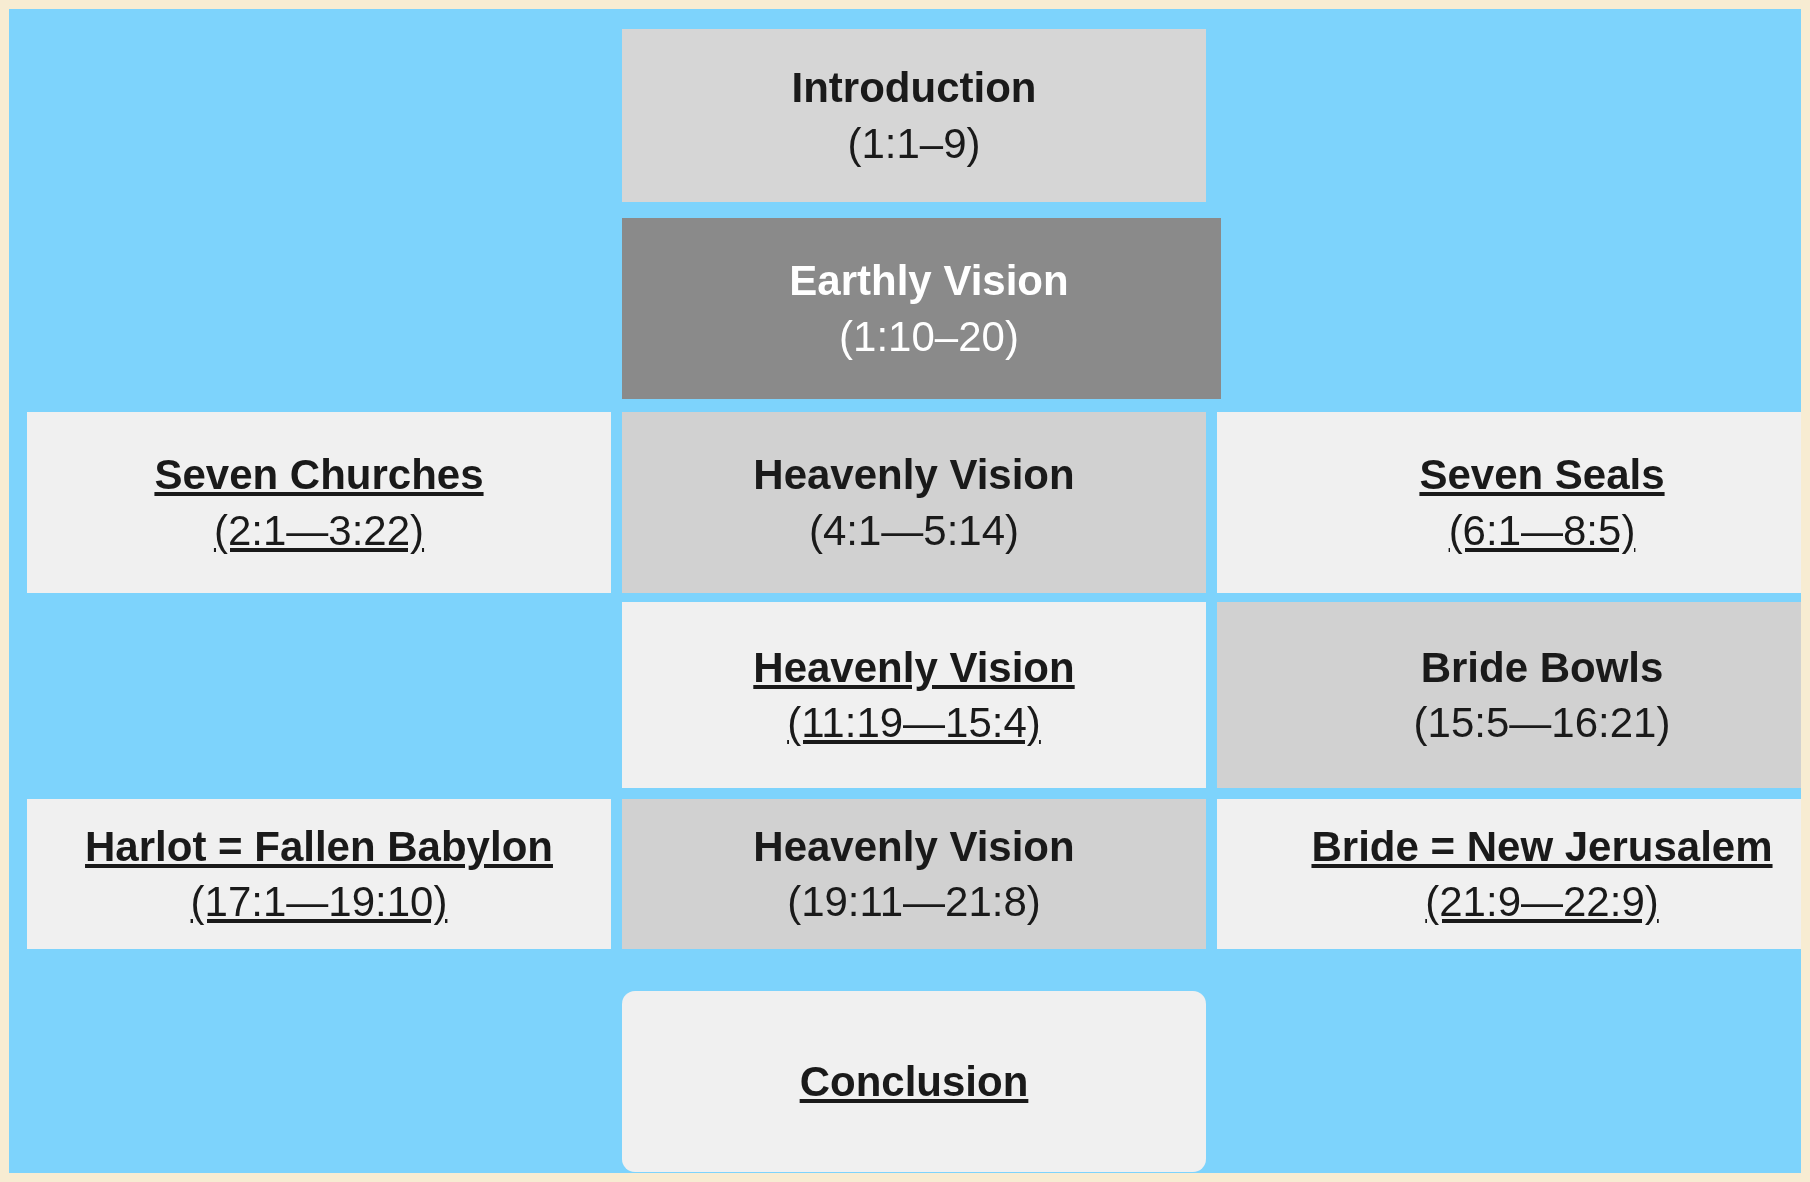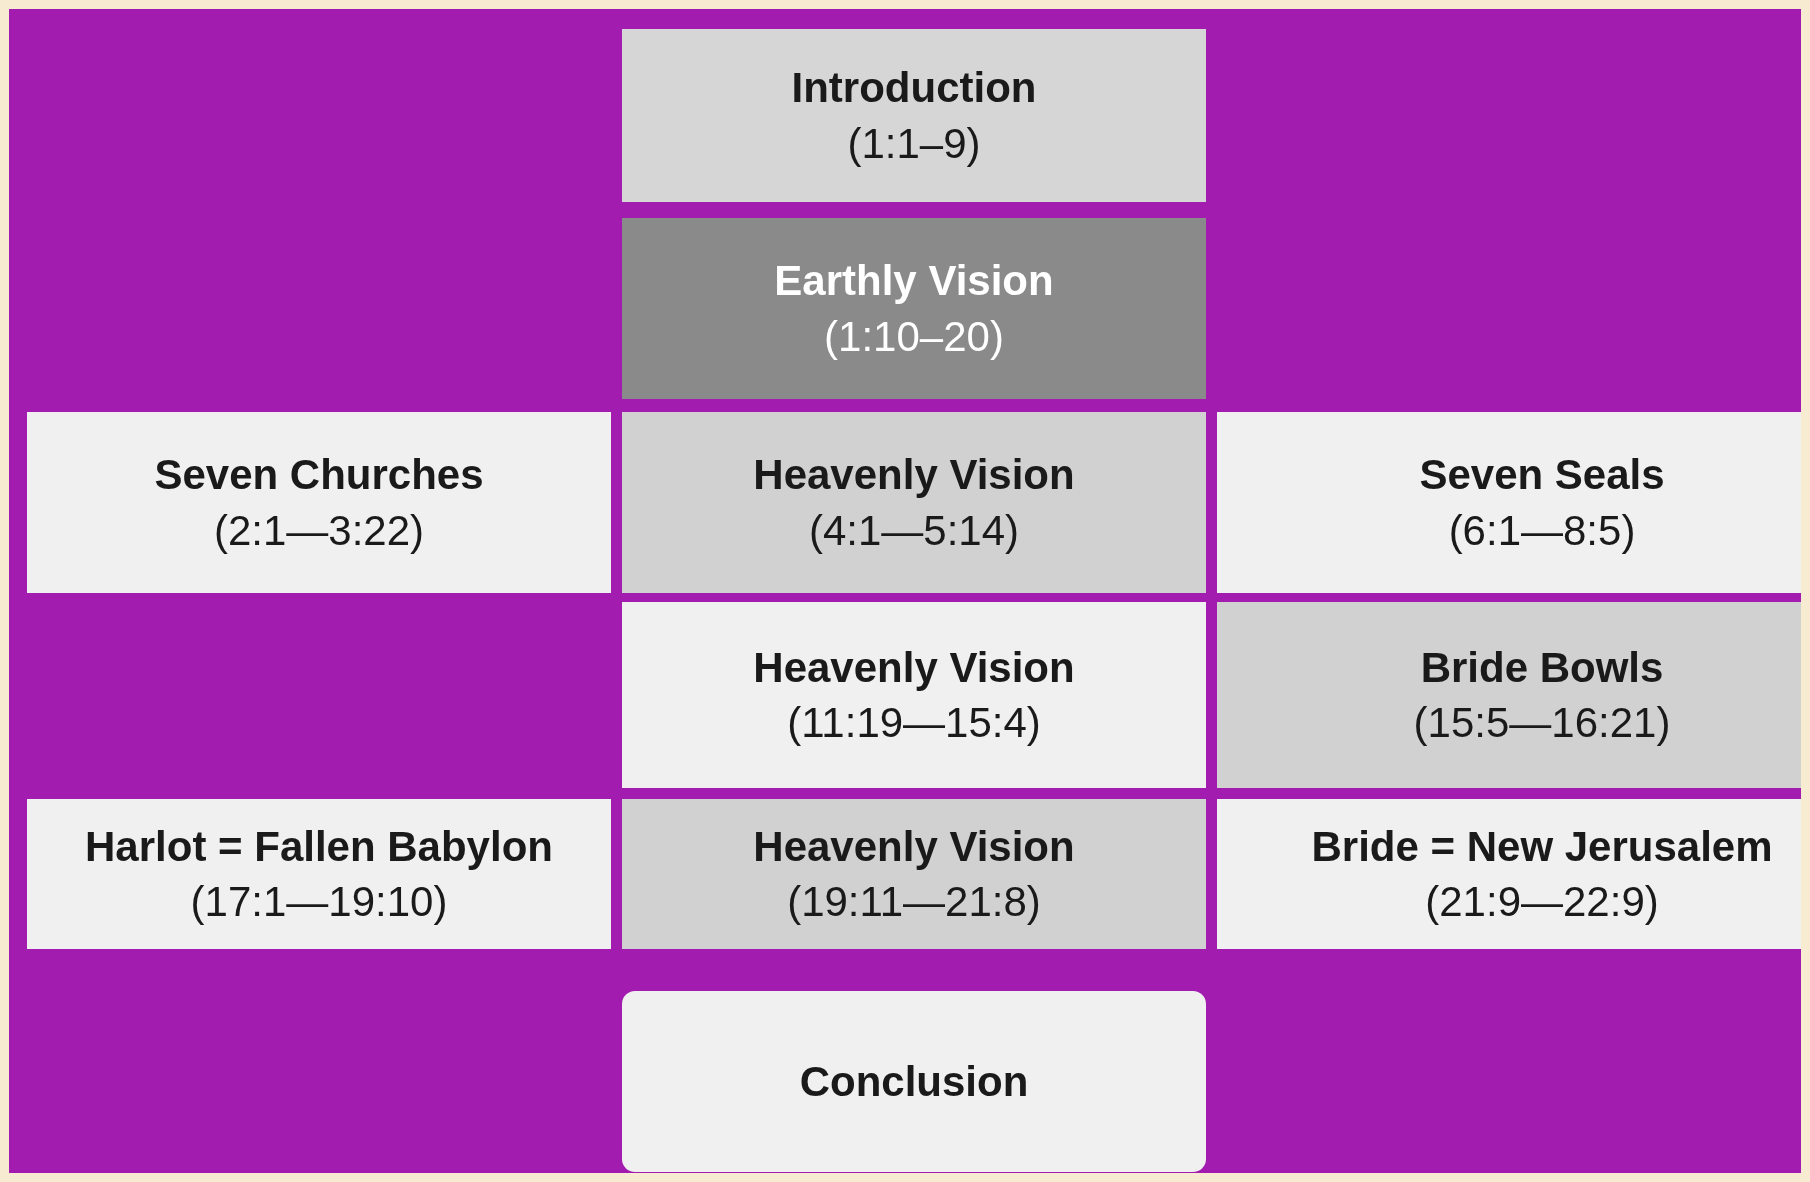--- a/index.html
+++ b/index.html
@@ -1,20 +1,20 @@
 <!DOCTYPE html>
 <html><head>
 <meta charset="utf-8">
 <style>
   html, body { margin: 0; padding: 0; background: #ffffff; }
   .canvas {
     position: relative;
     width: 1810px;
     height: 1182px;
-    background: #a21caf;
+    background: #7dd3fc;
     border: 9px solid #f7ecd2;
     box-sizing: border-box;
     font-family: "Liberation Sans", "DejaVu Sans", sans-serif;
     overflow: hidden;
   }
   .box {
     position: absolute;
     display: flex;
     flex-direction: column;
     align-items: center;
@@ -33,24 +33,24 @@
 
   
   .r1 { top: 20px;  height: 173px; }
   .r2 { top: 209px; height: 181px; }
   .r3 { top: 403px; height: 181px; }
   .r4 { top: 593px; height: 186px; }
   .r5 { top: 790px; height: 150px; }
   .r6 { top: 982px; height: 181px; border-radius: 13px; }
 
   
-  .tone-light    { background: #f0f0f0; }
+  .tone-light    { background: #f0f0f0; text-decoration: underline; }
   .tone-medium   { background: #d1d1d1; }
   .tone-medlight { background: #d6d6d6; }
-  .tone-dark     { background: #8a8a8a; color: #ffffff; }
+  .tone-dark     { background: #8a8a8a; color: #ffffff; padding-left: 15px; }
 </style>
 </head>
 <body>
 
 <div class="canvas">
 
   <div class="box c-center r1 tone-medlight">
     <div class="box-label">Introduction</div>
     <div class="box-ref">(1:1–9)</div>
   </div>

